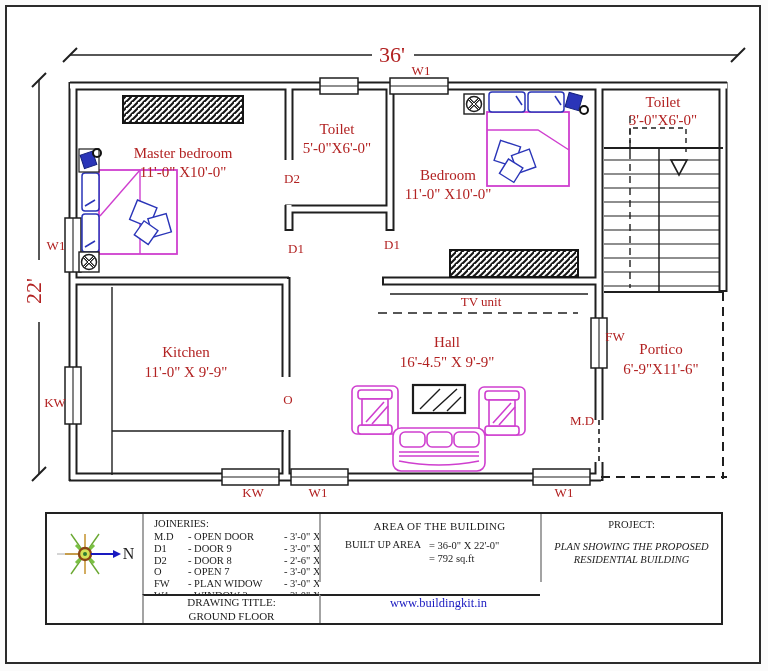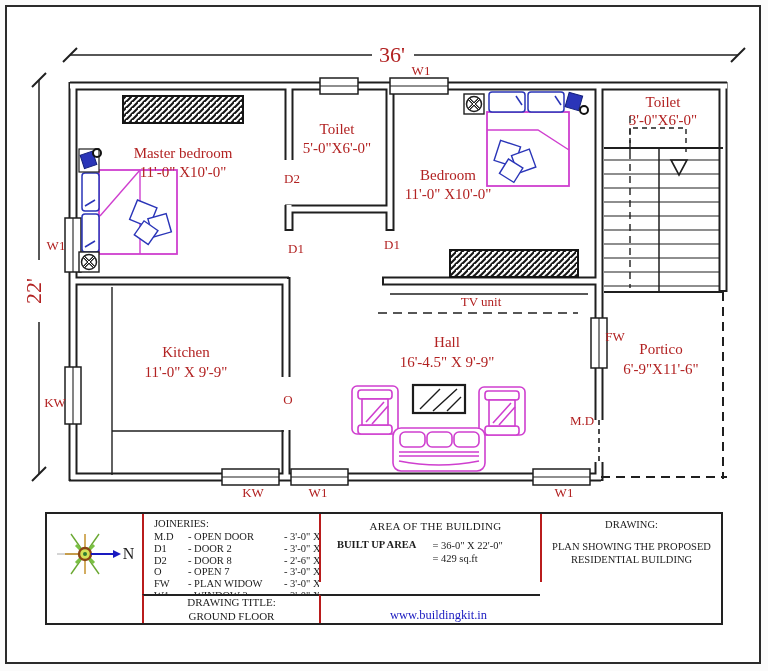--- a/index.html
+++ b/index.html
@@ -13,35 +13,35 @@
   }
   svg text{font-family:"Liberation Serif",serif;}
   .redlbl{fill:#b22222;}
   
   #title-block{
     position:absolute;left:45px;top:512px;width:678px;height:113px;
     border:2px solid #222;box-sizing:border-box;background:#fff;
     display:grid;grid-template-columns:95px 177px 221px 1fr;grid-template-rows:68px 1fr;
     color:#1c1c1c;
   }
-  .cell{border-left:2px solid #b91c1c;box-sizing:border-box;overflow:hidden;}
+  .cell{border-left:2px solid #a3a3a3;box-sizing:border-box;overflow:hidden;}
   .cell.first{border-left:none;}
   .rowsplit{border-top:2px solid #222;}
   #north-cell{grid-row:1 / span 2;display:flex;align-items:center;justify-content:center;}
   #north-cell .nlbl{font-size:16px;margin-left:-4px;}
-  #area-top{padding:6px 6px 0 16px;font-size:10.5px;}
+  #area-top{padding:6px 6px 0 24px;font-size:10.5px;}
   #area-top .heading{text-align:center;font-size:11px;letter-spacing:.3px;margin-bottom:7px;}
   .builtup{display:flex;}
-  .builtup .blabel{white-space:nowrap;margin-right:16px;font-weight:bold;}
+  .builtup .blabel{white-space:nowrap;margin-right:8px;}
   .builtup .bvals span{display:block;line-height:13px;}
   #area-bottom{display:flex;flex-direction:column;align-items:center;justify-content:center;font-size:11px;line-height:13.5px;}
   #project-top{display:flex;flex-direction:column;align-items:center;padding:5px 10px 0 10px;font-size:10.5px;text-align:center;}
   #project-top .plabel{margin-bottom:10px;}
-  #project-top .pname{line-height:13px;}
-  #project-bottom{display:flex;align-items:flex-end;justify-content:center;padding-left:16px;}
+  #project-top .pname{line-height:13px;font-style:italic;}
+  #project-bottom{display:flex;align-items:flex-start;justify-content:center;padding-left:16px;}
   #project-bottom a{color:#1a1ac0;font-size:12.5px;text-decoration:none;}
   #joineries-cell{grid-row:1 / span 2;padding:4px 4px 0 10px;font-size:10.5px;}
   #joineries-cell .jheading{line-height:12px;margin-bottom:1px;}
   .jrow{display:flex;line-height:11.8px;white-space:nowrap;}
   .jab{width:34px;flex:none;}
   .jname{width:96px;flex:none;}
   .jsize{flex:1;}
 </style>
 </head>
 <body>
@@ -319,43 +319,43 @@
     </svg>
     <span class="nlbl">N</span>
   </div>
 
   <div class="cell" id="area-top">
     <div class="heading">AREA OF THE BUILDING</div>
     <div class="builtup">
       <span class="blabel">BUILT UP AREA</span>
       <span class="bvals">
         <span>= 36-0" X 22'-0"</span>
-        <span>= 429 sq.ft</span>
+        <span>= 792 sq.ft</span>
       </span>
     </div>
   </div>
 
   <div class="cell" id="project-top">
-    <div class="plabel">DRAWING:</div>
+    <div class="plabel">PROJECT:</div>
     <div class="pname">PLAN SHOWING THE PROPOSED RESIDENTIAL BUILDING</div>
   </div>
 
   <div class="cell" id="joineries-cell">
     <div class="jheading">JOINERIES:</div>
     <div id="joineries-rows">
 
         <div class="jrow">
           <span class="jab">M.D</span>
           <span class="jname">- OPEN DOOR</span>
           <span class="jsize">- 3'-0" X 7'-0"</span>
         </div>
 
         <div class="jrow">
           <span class="jab">D1</span>
-          <span class="jname">- DOOR 2</span>
+          <span class="jname">- DOOR 9</span>
           <span class="jsize">- 3'-0" X 7'-0"</span>
         </div>
 
         <div class="jrow">
           <span class="jab">D2</span>
           <span class="jname">- DOOR 8</span>
           <span class="jsize">- 2'-6" X 7'-0"</span>
         </div>
 
         <div class="jrow">

